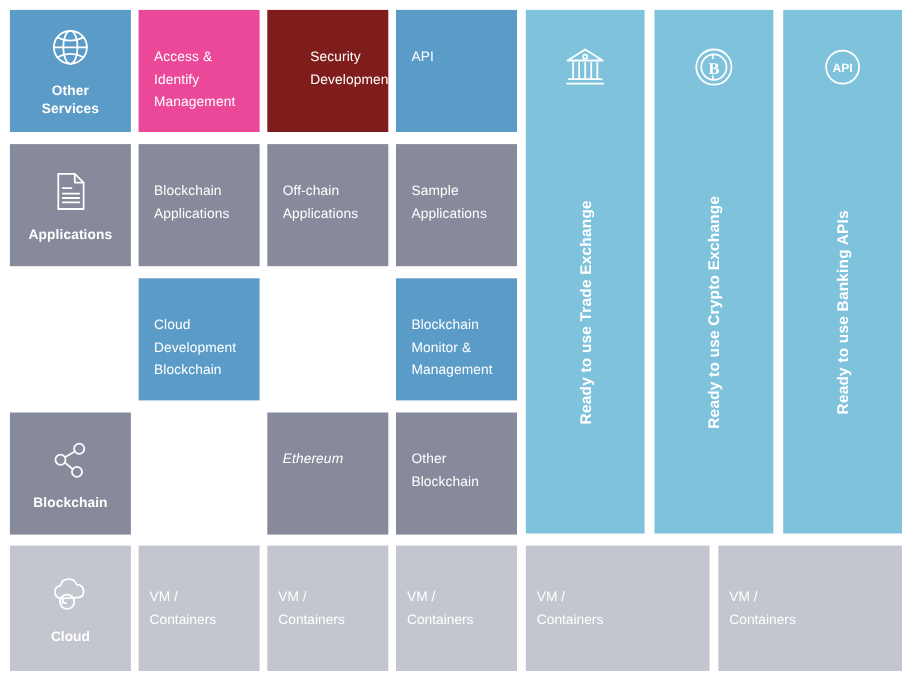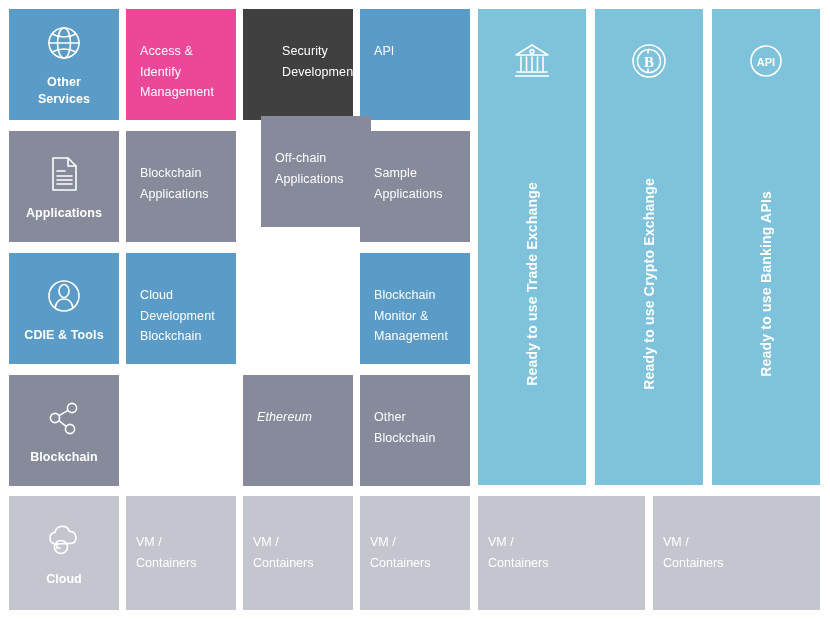--- a/index.html
+++ b/index.html
@@ -112,21 +112,21 @@
         <span class="ln">Services</span>
       </div>
     </div>
     <div class="cell text-cell" style="left:126px;top:9px;width:110px;height:111px;background:#ec4899;">
       <div>
         <div>Access &amp;</div>
         <div>Identify</div>
         <div>Management</div>
       </div>
     </div>
-    <div class="cell text-cell" style="left:243px;top:9px;width:110px;height:111px;background:#404040;padding-left:39px;">
+    <div class="cell text-cell" style="left:243px;top:9px;width:110px;height:111px;background:#7f1d1d;padding-left:39px;">
       <div>
         <div>Security</div>
         <div>Development</div>
       </div>
     </div>
     <div class="cell text-cell" style="left:360px;top:9px;width:110px;height:111px;background:#5b9bc8;">
       <div>
         <div>API</div>
       </div>
     </div>
@@ -142,40 +142,30 @@
       <div class="lbl">
         <span class="ln">Applications</span>
       </div>
     </div>
     <div class="cell text-cell" style="left:126px;top:131px;width:110px;height:111px;background:#868a9b;">
       <div>
         <div>Blockchain</div>
         <div>Applications</div>
       </div>
     </div>
-    <div class="cell text-cell" style="left:243px;top:116px;width:110px;height:111px;background:#868a9b;margin-left:18px;">
+    <div class="cell text-cell" style="left:243px;top:131px;width:110px;height:111px;background:#868a9b;">
       <div>
         <div>Off-chain</div>
         <div>Applications</div>
       </div>
     </div>
     <div class="cell text-cell" style="left:360px;top:131px;width:110px;height:111px;background:#868a9b;">
       <div>
         <div>Sample</div>
         <div>Applications</div>
-      </div>
-    </div>
-    <div class="cell icon-cell" style="left:9px;top:253px;width:110px;height:111px;background:#5b9bc8;">
-      <svg class="ic" width="44" height="44" viewBox="0 0 44 44">
-        <circle cx="22" cy="22" r="15" stroke="#ffffff" fill="none" stroke-width="1.6" stroke-linecap="round" stroke-linejoin="round"></circle>
-        <ellipse cx="22" cy="17" rx="5" ry="6.5" stroke="#ffffff" fill="none" stroke-width="1.6" stroke-linecap="round" stroke-linejoin="round"></ellipse>
-        <path d="M13 34 q1.5 -9 9 -9 q7.5 0 9 9" stroke="#ffffff" fill="none" stroke-width="1.6" stroke-linecap="round" stroke-linejoin="round"></path>
-      </svg>
-      <div class="lbl">
-        <span class="ln">CDIE &amp; Tools</span>
       </div>
     </div>
     <div class="cell text-cell" style="left:126px;top:253px;width:110px;height:111px;background:#5b9bc8;">
       <div>
         <div>Cloud</div>
         <div>Development</div>
         <div>Blockchain</div>
       </div>
     </div>
     <div class="cell text-cell" style="left:360px;top:253px;width:110px;height:111px;background:#5b9bc8;">

